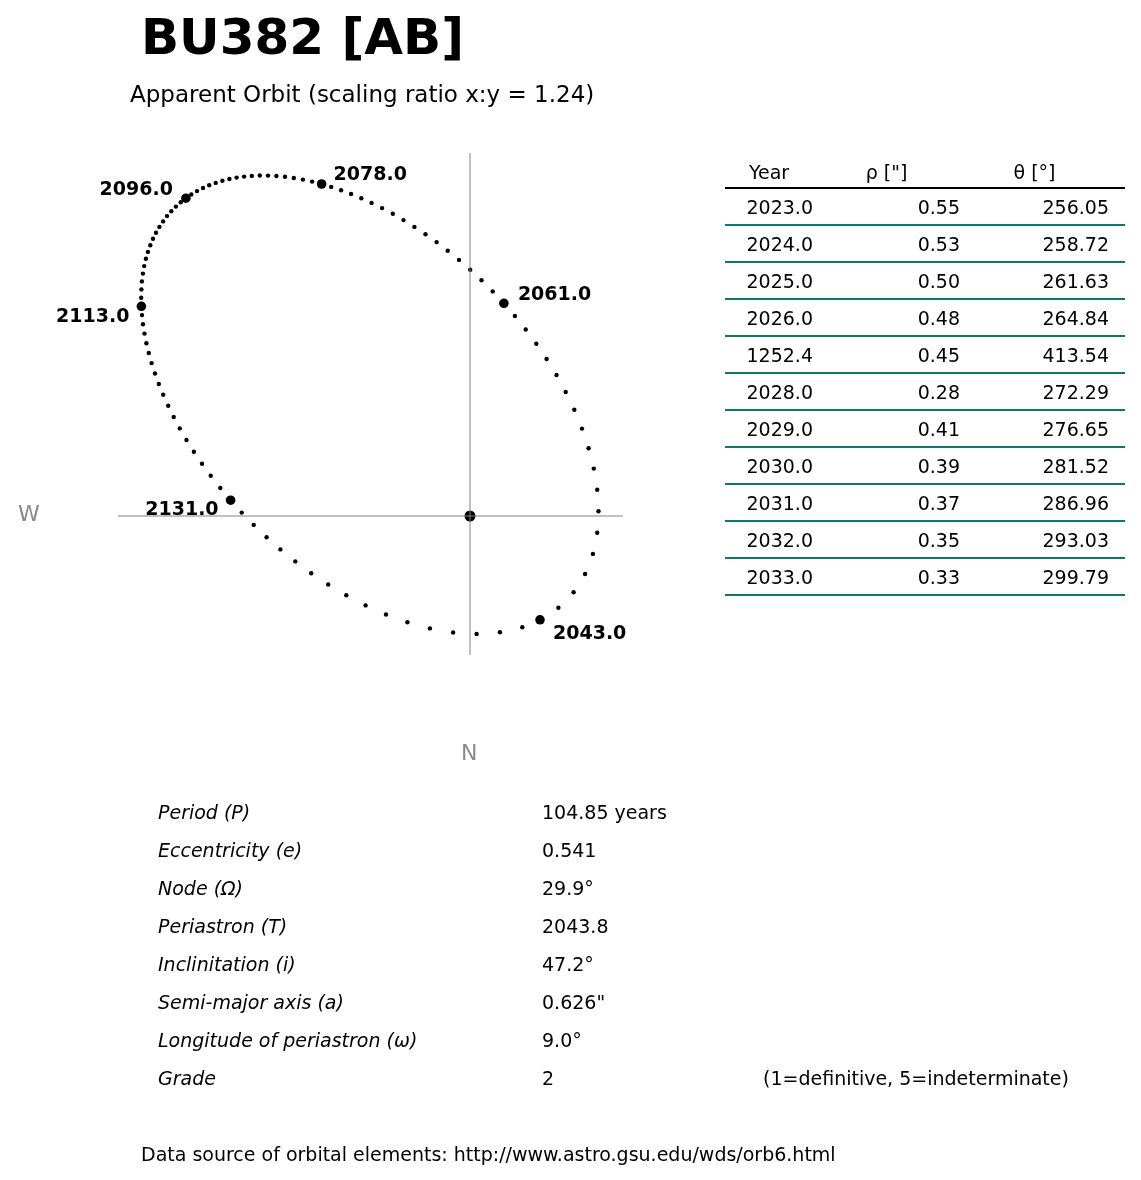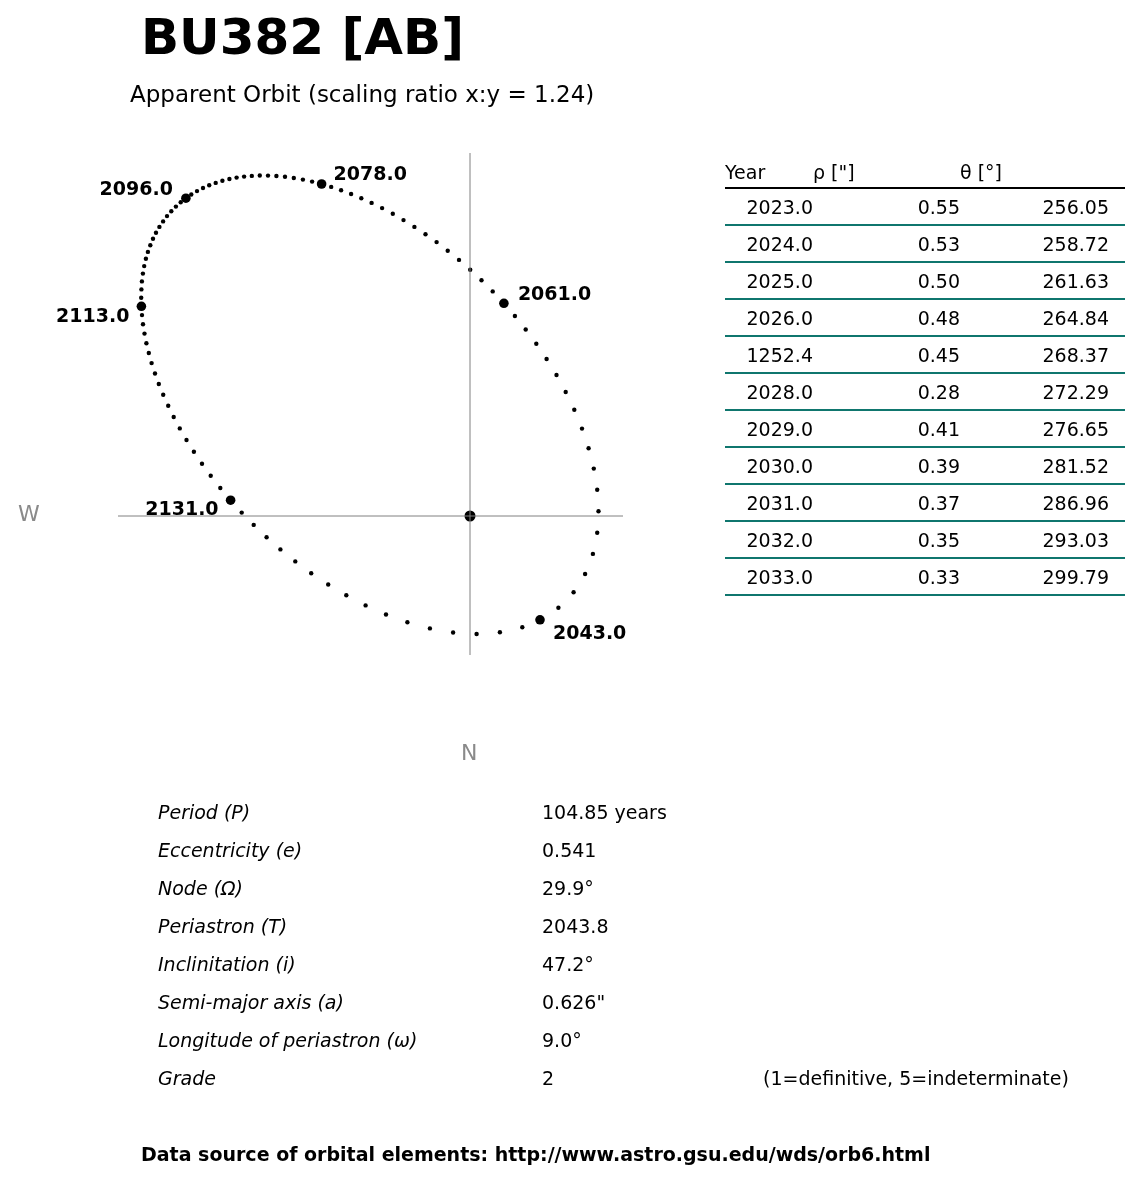--- a/index.html
+++ b/index.html
@@ -4,30 +4,30 @@
 <style>
   html,body{margin:0;padding:0;background:#fff;}
   #page{position:relative;width:1141px;height:1180px;background:#fff;overflow:hidden;
         font-family:"DejaVu Sans",sans-serif;color:#000;}
   #page-title{position:absolute;left:141px;top:8px;font-size:50px;font-weight:bold;white-space:nowrap;}
   #page-subtitle{position:absolute;left:130px;top:81px;font-size:23px;white-space:nowrap;}
   #orbit-svg{position:absolute;left:0;top:0;}
   
   #eph{position:absolute;left:725px;top:156px;width:400px;border-collapse:collapse;
        font-size:19px;table-layout:fixed;}
-  #eph th{font-weight:normal;height:31px;text-align:left;padding:0;border-bottom:2px solid #000;}
+  #eph th{font-weight:normal;height:31px;text-align:center;padding:0;border-bottom:2px solid #000;}
   #eph td{height:35px;text-align:right;padding:0;border-bottom:2px solid #0f766e;}
   #eph .c3{padding-right:16px;}
   
   #elements{position:absolute;left:158px;top:793px;font-size:19px;}
   .el-row{display:flex;height:38px;align-items:center;}
   .el-label{width:384px;flex:none;font-style:italic;}
   .el-value{width:221px;flex:none;}
   .el-note{flex:none;}
-  #footer-note{position:absolute;left:141px;top:1143px;font-size:19px;font-weight:bold;white-space:nowrap;text-align:right;}
+  #footer-note{position:absolute;left:141px;top:1143px;font-size:19px;font-weight:normal;white-space:nowrap;text-align:right;}
 </style>
 </head>
 <body>
 
 <div id="page">
 
   <div id="page-title">BU382 [AB]</div>
   <div id="page-subtitle">Apparent Orbit (scaling ratio x:y = 1.24)</div>
 
   <svg id="orbit-svg" width="700" height="790" viewBox="0 0 700 790">
@@ -189,21 +189,21 @@
           <td class="c3">261.63</td>
         </tr>
         <tr>
           <td class="c1">2026.0</td>
           <td class="c2">0.48</td>
           <td class="c3">264.84</td>
         </tr>
         <tr>
           <td class="c1">1252.4</td>
           <td class="c2">0.45</td>
-          <td class="c3">268.37</td>
+          <td class="c3">413.54</td>
         </tr>
         <tr>
           <td class="c1">2028.0</td>
           <td class="c2">0.28</td>
           <td class="c3">272.29</td>
         </tr>
         <tr>
           <td class="c1">2029.0</td>
           <td class="c2">0.41</td>
           <td class="c3">276.65</td>

